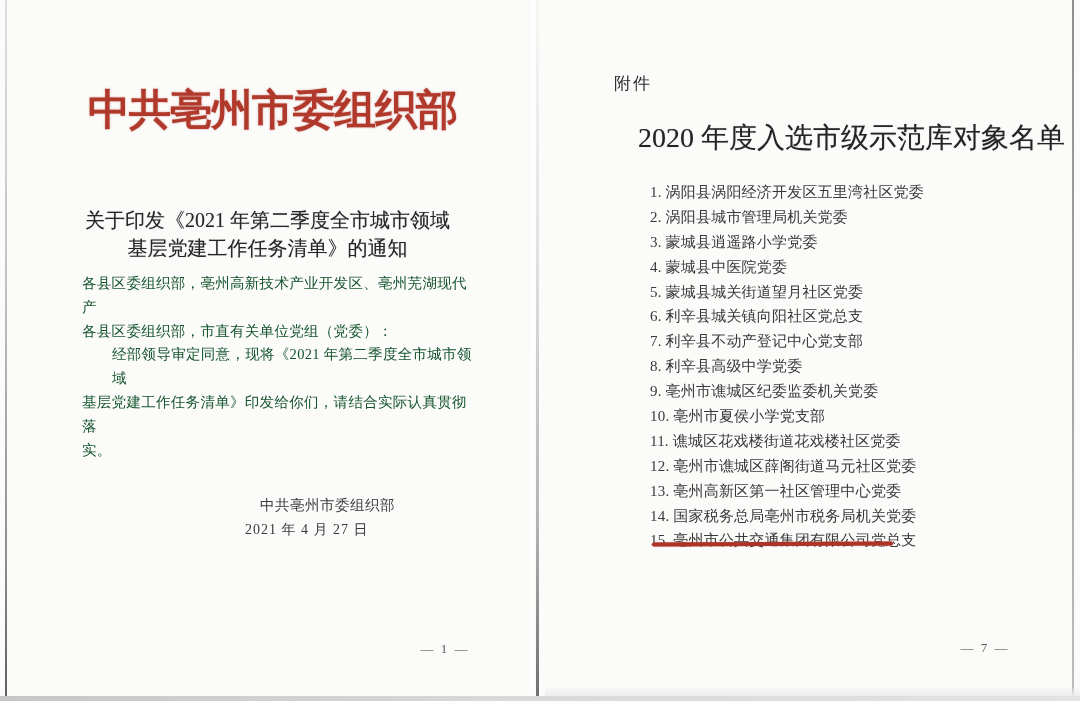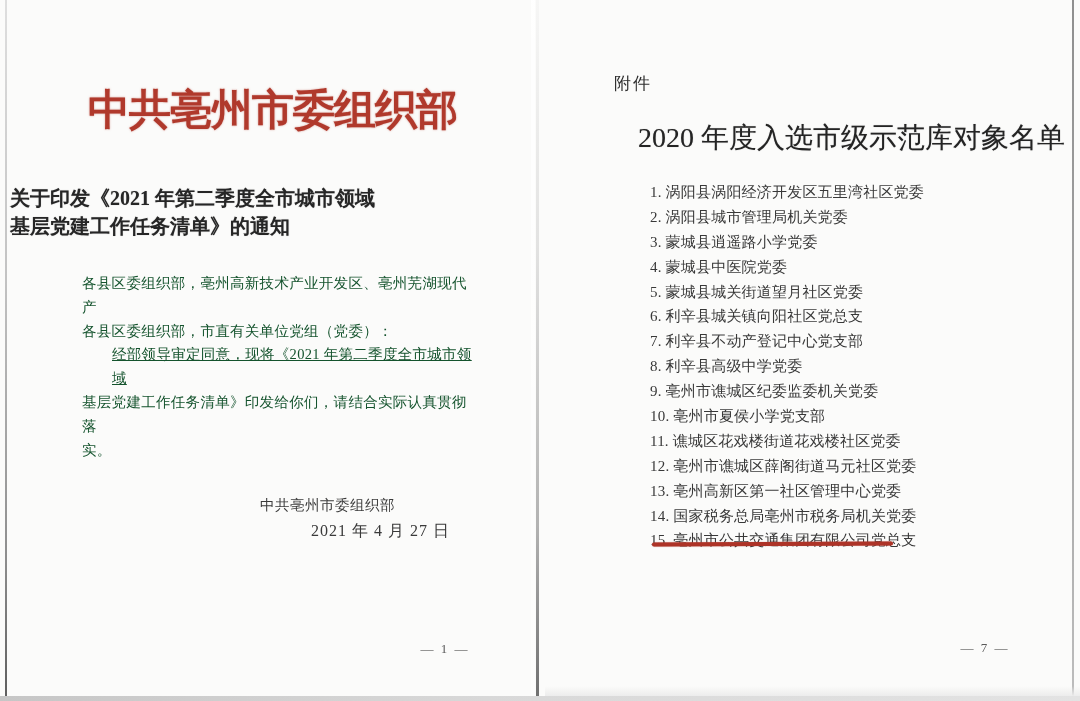--- a/index.html
+++ b/index.html
@@ -43,38 +43,39 @@
 
   
   .red-header {
     position: absolute; left: 10px; top: 82px; width: 525px; margin: 0;
     text-align: center;
     font-size: 42px; font-weight: bold; letter-spacing: -1px;
     color: #b0392c;
     text-shadow: 0 0 2px rgba(176,57,44,0.55);
   }
   .doc-title {
-    position: absolute; left: 10px; top: 184px; width: 515px;
-    font-size: 20px; font-weight: bold; color: #262626;
+    position: absolute; left: 10px; top: 206px; width: 515px;
+    text-align: center;
+    font-size: 20px; font-weight: normal; color: #262626;
     line-height: 28px;
     text-shadow: 0 0 1px rgba(40,40,40,0.35);
   }
   .body-text {
     position: absolute; left: 82px; top: 272px; width: 395px;
     font-size: 14.5px; line-height: 23.8px; color: #14532d;
     letter-spacing: 0.3px;
   }
-  .body-line.indent { padding-left: 30px; text-decoration: underline; }
+  .body-line.indent { padding-left: 30px; }
   .signature {
     position: absolute; left: 220px; top: 496px; width: 215px;
     text-align: center; font-size: 14.5px; color: #3a3a3a; letter-spacing: 0.5px;
   }
   .date-line {
     position: absolute; left: 245px; top: 521px; width: 205px;
-    text-align: right; font-size: 16px; color: #3a3a3a; letter-spacing: 1px;
+    text-align: left; font-size: 14px; color: #3a3a3a; letter-spacing: 1px;
   }
   .pagenum {
     font-size: 13px; color: #5a5a5a; letter-spacing: 2px; text-align: center;
   }
   .pagenum-left  { position: absolute; left: 395px; top: 641px; width: 100px; }
   .pagenum-right { position: absolute; left: 935px; top: 640px; width: 100px; }
 
   
   .attachment-label {
     position: absolute; left: 614px; top: 72px;

